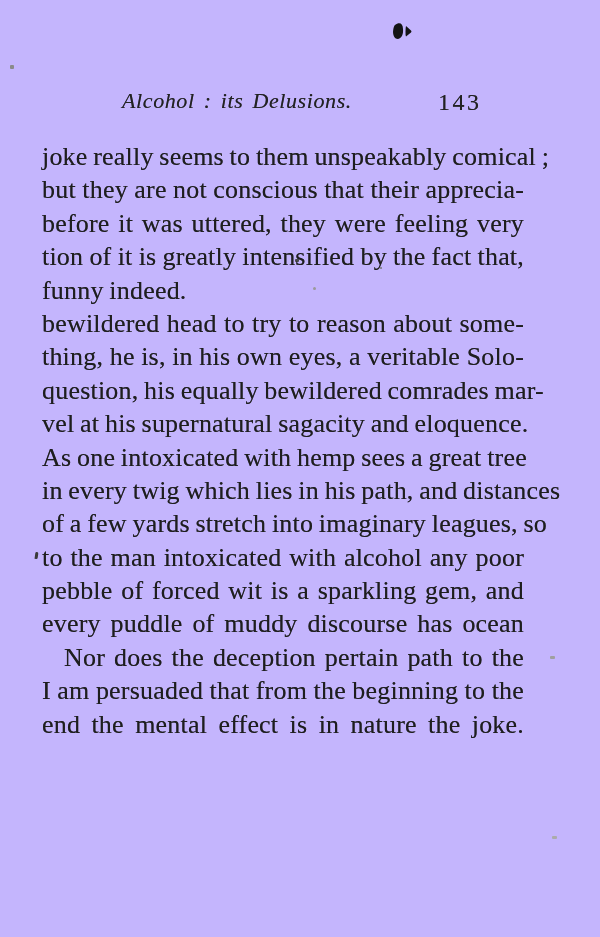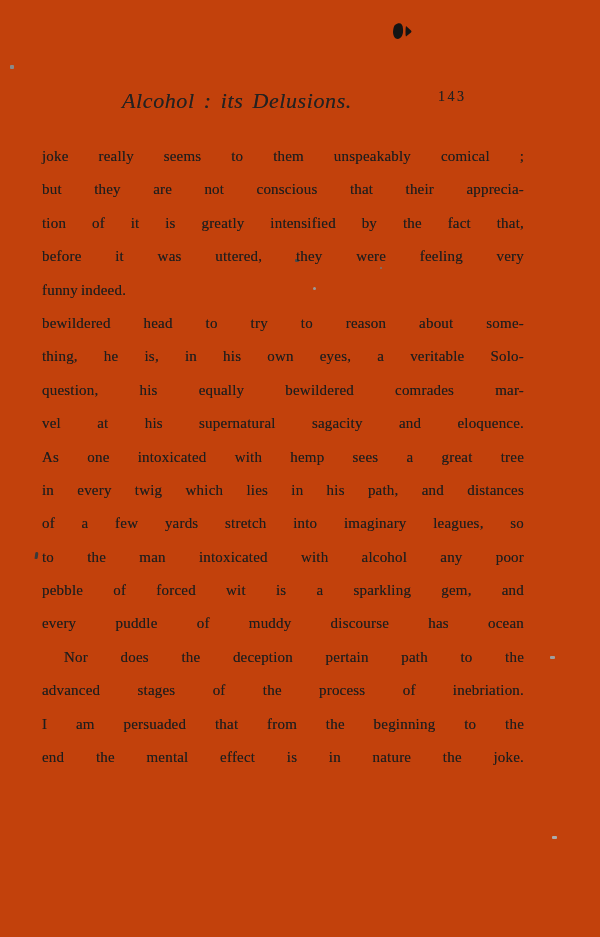--- a/index.html
+++ b/index.html
@@ -11,21 +11,21 @@
     height: 937px;
     background: #ffffff;
     font-family: "Liberation Serif", "DejaVu Serif", serif;
     color: #1e1e1e;
     overflow: hidden;
   }
   .page {
     position: relative;
     width: 600px;
     height: 937px;
-    background: #c2410c;
+    background: #c4b5fd;
   }
 
   
   .running-head {
     position: absolute;
     top: 88px;
     left: 42px;
     width: 482px;
     height: 30px;
   }
@@ -39,35 +39,35 @@
     font-size: 22px;
     letter-spacing: 0.6px;
     word-spacing: 3px;
     color: #222222;
     text-shadow: 0 0 0.4px rgba(30,30,30,0.55);
   }
   .page-number {
     position: absolute;
     left: 396px;
     top: 1px;
-    font-size: 14px;
+    font-size: 24px;
     letter-spacing: 2.5px;
     color: #222222;
     text-shadow: 0 0 0.4px rgba(30,30,30,0.55);
   }
 
   
   .text-block {
     position: absolute;
     top: 140px;
     left: 42px;
     width: 482px;
   }
   .line {
-    font-size: 15px;
+    font-size: 26px;
     line-height: 33.4px;
     height: 33.4px;
     letter-spacing: 0.2px;
     word-spacing: -1px;
     text-align: justify;
     text-align-last: justify;
     white-space: nowrap;
     color: #1e1e1e;
     text-shadow: 0 0 0.45px rgba(30,30,30,0.6);
   }
@@ -122,32 +122,31 @@
   <div class="speck s7"></div>
 
   <div class="running-head">
     <div class="running-title">Alcohol : its Delusions.</div>
     <div class="page-number">143</div>
   </div>
 
   <div class="text-block">
     <div class="line">joke really seems to them unspeakably comical ;</div>
     <div class="line">but they are not conscious that their apprecia-</div>
+    <div class="line">before it was uttered, they were feeling very</div>
     <div class="line">tion of it is greatly intensified by the fact that,</div>
-    <div class="line">before it was uttered, they were feeling very</div>
     <div class="line end">funny indeed.</div>
     <div class="line">bewildered head to try to reason about some-</div>
     <div class="line">thing, he is, in his own eyes, a veritable Solo-</div>
     <div class="line">question, his equally bewildered comrades mar-</div>
     <div class="line">vel at his supernatural sagacity and eloquence.</div>
     <div class="line">As one intoxicated with hemp sees a great tree</div>
     <div class="line">in every twig which lies in his path, and distances</div>
     <div class="line">of a few yards stretch into imaginary leagues, so</div>
     <div class="line">to the man intoxicated with alcohol any poor</div>
     <div class="line">pebble of forced wit is a sparkling gem, and</div>
     <div class="line">every puddle of muddy discourse has ocean</div>
     <div class="line indent">Nor does the deception pertain path to the</div>
-    <div class="line">advanced stages of the process of inebriation.</div>
     <div class="line">I am persuaded that from the beginning to the</div>
     <div class="line">end the mental effect is in nature the joke.</div>
   </div>
 
 </div>
 
 </body></html>

